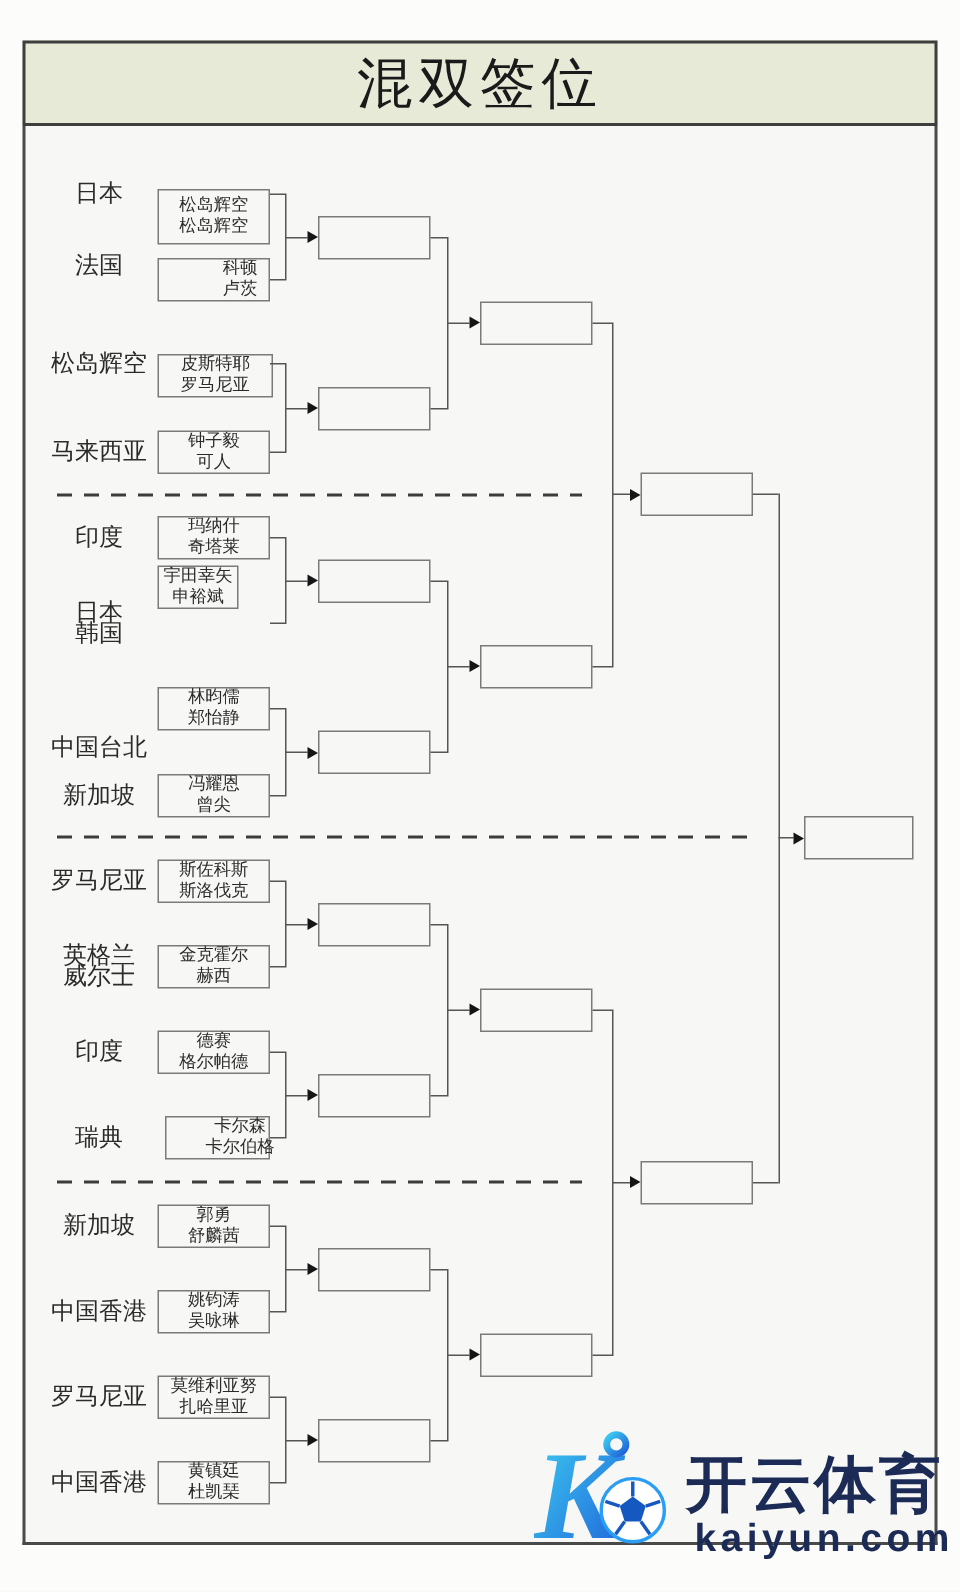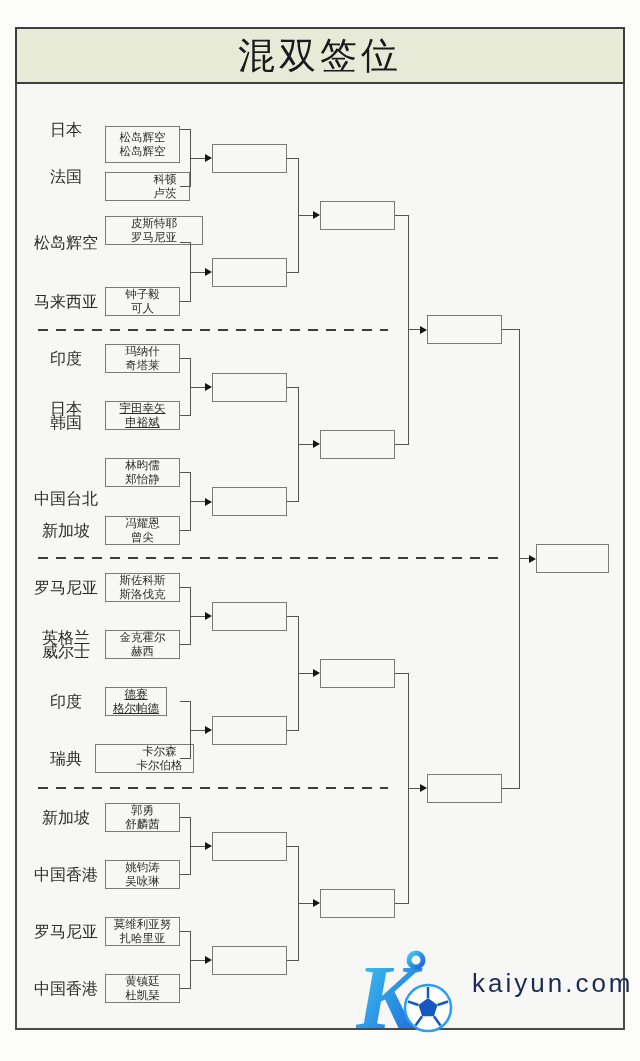--- a/index.html
+++ b/index.html
@@ -47,70 +47,70 @@
   .watermark{
     position:absolute;left:356px;top:946px;width:280px;height:100px;
     display:flex;align-items:flex-start;
   }
   .wm-text{margin-left:4px;margin-top:22px;}
   .wm-brand{
     font-size:41px;font-weight:bold;color:#1c2b55;
     letter-spacing:2px;line-height:42px;white-space:nowrap;
   }
   .wm-domain{
-    font-size:26px;font-weight:normal;color:#1c2b55;
+    font-size:26px;font-weight:bold;color:#1c2b55;
     letter-spacing:3px;line-height:26px;margin-top:2px;margin-left:6px;white-space:nowrap;
   }
 </style>
 </head>
 <body>
 
 <div class="title-band">
   <div class="title">混双签位</div>
 </div>
 
 <div class="content"></div>
 
 <div id="bracket">
     <div class="box" style="left: 105px; top: 115px; width: 75px; height: 37px; margin-top: 11px;">
       <div class="pline">松岛辉空</div>
       <div class="pline">松岛辉空</div>
     </div>
     <div class="country" style="left: 24px; top: 122.5px;">
       <div>日本</div>
     </div>
-    <div class="box" style="left: 105px; top: 172px; width: 85px; height: 29px; padding-left: 35px;">
+    <div class="box" style="left: 105px; top: 172px; width: 75px; height: 29px; padding-left: 35px;">
       <div class="pline">科顿</div>
       <div class="pline">卢茨</div>
     </div>
     <div class="country" style="left: 24px; top: 171px; font-family: Liberation Mono, monospace;">
       <div>法国</div>
     </div>
-    <div class="box" style="left: 105px; top: 216px; width: 98px; height: 29px;">
+    <div class="box" style="left: 105px; top: 236px; width: 77px; height: 29px;">
       <div class="pline">皮斯特耶</div>
       <div class="pline">罗马尼亚</div>
     </div>
     <div class="country" style="left: 24px; top: 235.5px;">
       <div>松岛辉空</div>
     </div>
     <div class="box" style="left: 105px; top: 287px; width: 75px; height: 29px;">
       <div class="pline">钟子毅</div>
       <div class="pline">可人</div>
     </div>
     <div class="country" style="left: 24px; top: 294.5px;">
       <div>马来西亚</div>
     </div>
     <div class="box" style="left: 105px; top: 344px; width: 75px; height: 29px;">
       <div class="pline">玛纳什</div>
       <div class="pline">奇塔莱</div>
     </div>
     <div class="country" style="left: 24px; top: 351.5px;">
       <div>印度</div>
     </div>
-    <div class="box" style="left: 105px; top: 401px; width: 75px; height: 29px; text-decoration: underline;">
+    <div class="box" style="left: 105px; top: 377px; width: 54px; height: 29px;">
       <div class="pline">宇田幸矢</div>
       <div class="pline">申裕斌</div>
     </div>
     <div class="country" style="left: 24px; top: 401.5px;">
       <div>日本</div>
       <div>韩国</div>
     </div>
     <div class="box" style="left: 105px; top: 458px; width: 75px; height: 29px;">
       <div class="pline">林昀儒</div>
       <div class="pline">郑怡静</div>
@@ -133,28 +133,28 @@
       <div>罗马尼亚</div>
     </div>
     <div class="box" style="left: 105px; top: 630px; width: 75px; height: 29px;">
       <div class="pline">金克霍尔</div>
       <div class="pline">赫西</div>
     </div>
     <div class="country" style="left: 24px; top: 630.5px;">
       <div>英格兰</div>
       <div>威尔士</div>
     </div>
-    <div class="box" style="left: 105px; top: 687px; width: 62px; height: 29px; text-decoration: underline;">
+    <div class="box" style="left: 105px; top: 687px; width: 75px; height: 29px;">
       <div class="pline">德赛</div>
       <div class="pline">格尔帕德</div>
     </div>
     <div class="country" style="left: 24px; top: 694.5px;">
       <div>印度</div>
     </div>
-    <div class="box" style="left: 95px; top: 744px; width: 99px; height: 29px; padding-left: 30px;">
+    <div class="box" style="left: 110px; top: 744px; width: 70px; height: 29px; padding-left: 30px;">
       <div class="pline">卡尔森</div>
       <div class="pline">卡尔伯格</div>
     </div>
     <div class="country" style="left: 24px; top: 751.5px;">
       <div>瑞典</div>
     </div>
     <div class="box" style="left: 105px; top: 803px; width: 75px; height: 29px;">
       <div class="pline">郭勇</div>
       <div class="pline">舒麟茜</div>
     </div>
@@ -291,15 +291,16 @@
       <circle cx="72" cy="62" r="23" fill="#ffffff" stroke="#2a9df4" stroke-width="2.5"></circle>
       <polygon points="72,52 81.5,59 77.9,70.2 66.1,70.2 62.5,59" fill="#1559c0"></polygon>
       <line x1="72" y1="52" x2="72" y2="41" stroke="#1559c0" stroke-width="2.5"></line>
       <line x1="81.5" y1="59" x2="92" y2="55.5" stroke="#1559c0" stroke-width="2.5"></line>
       <line x1="77.9" y1="70.2" x2="84.5" y2="79.5" stroke="#1559c0" stroke-width="2.5"></line>
       <line x1="66.1" y1="70.2" x2="59.5" y2="79.5" stroke="#1559c0" stroke-width="2.5"></line>
       <line x1="62.5" y1="59" x2="52" y2="55.5" stroke="#1559c0" stroke-width="2.5"></line>
     </g>
   </svg>
   <div class="wm-text">
+    <div class="wm-brand">开云体育</div>
     <div class="wm-domain">kaiyun.com</div>
   </div>
 </div>
 
 </body></html>

